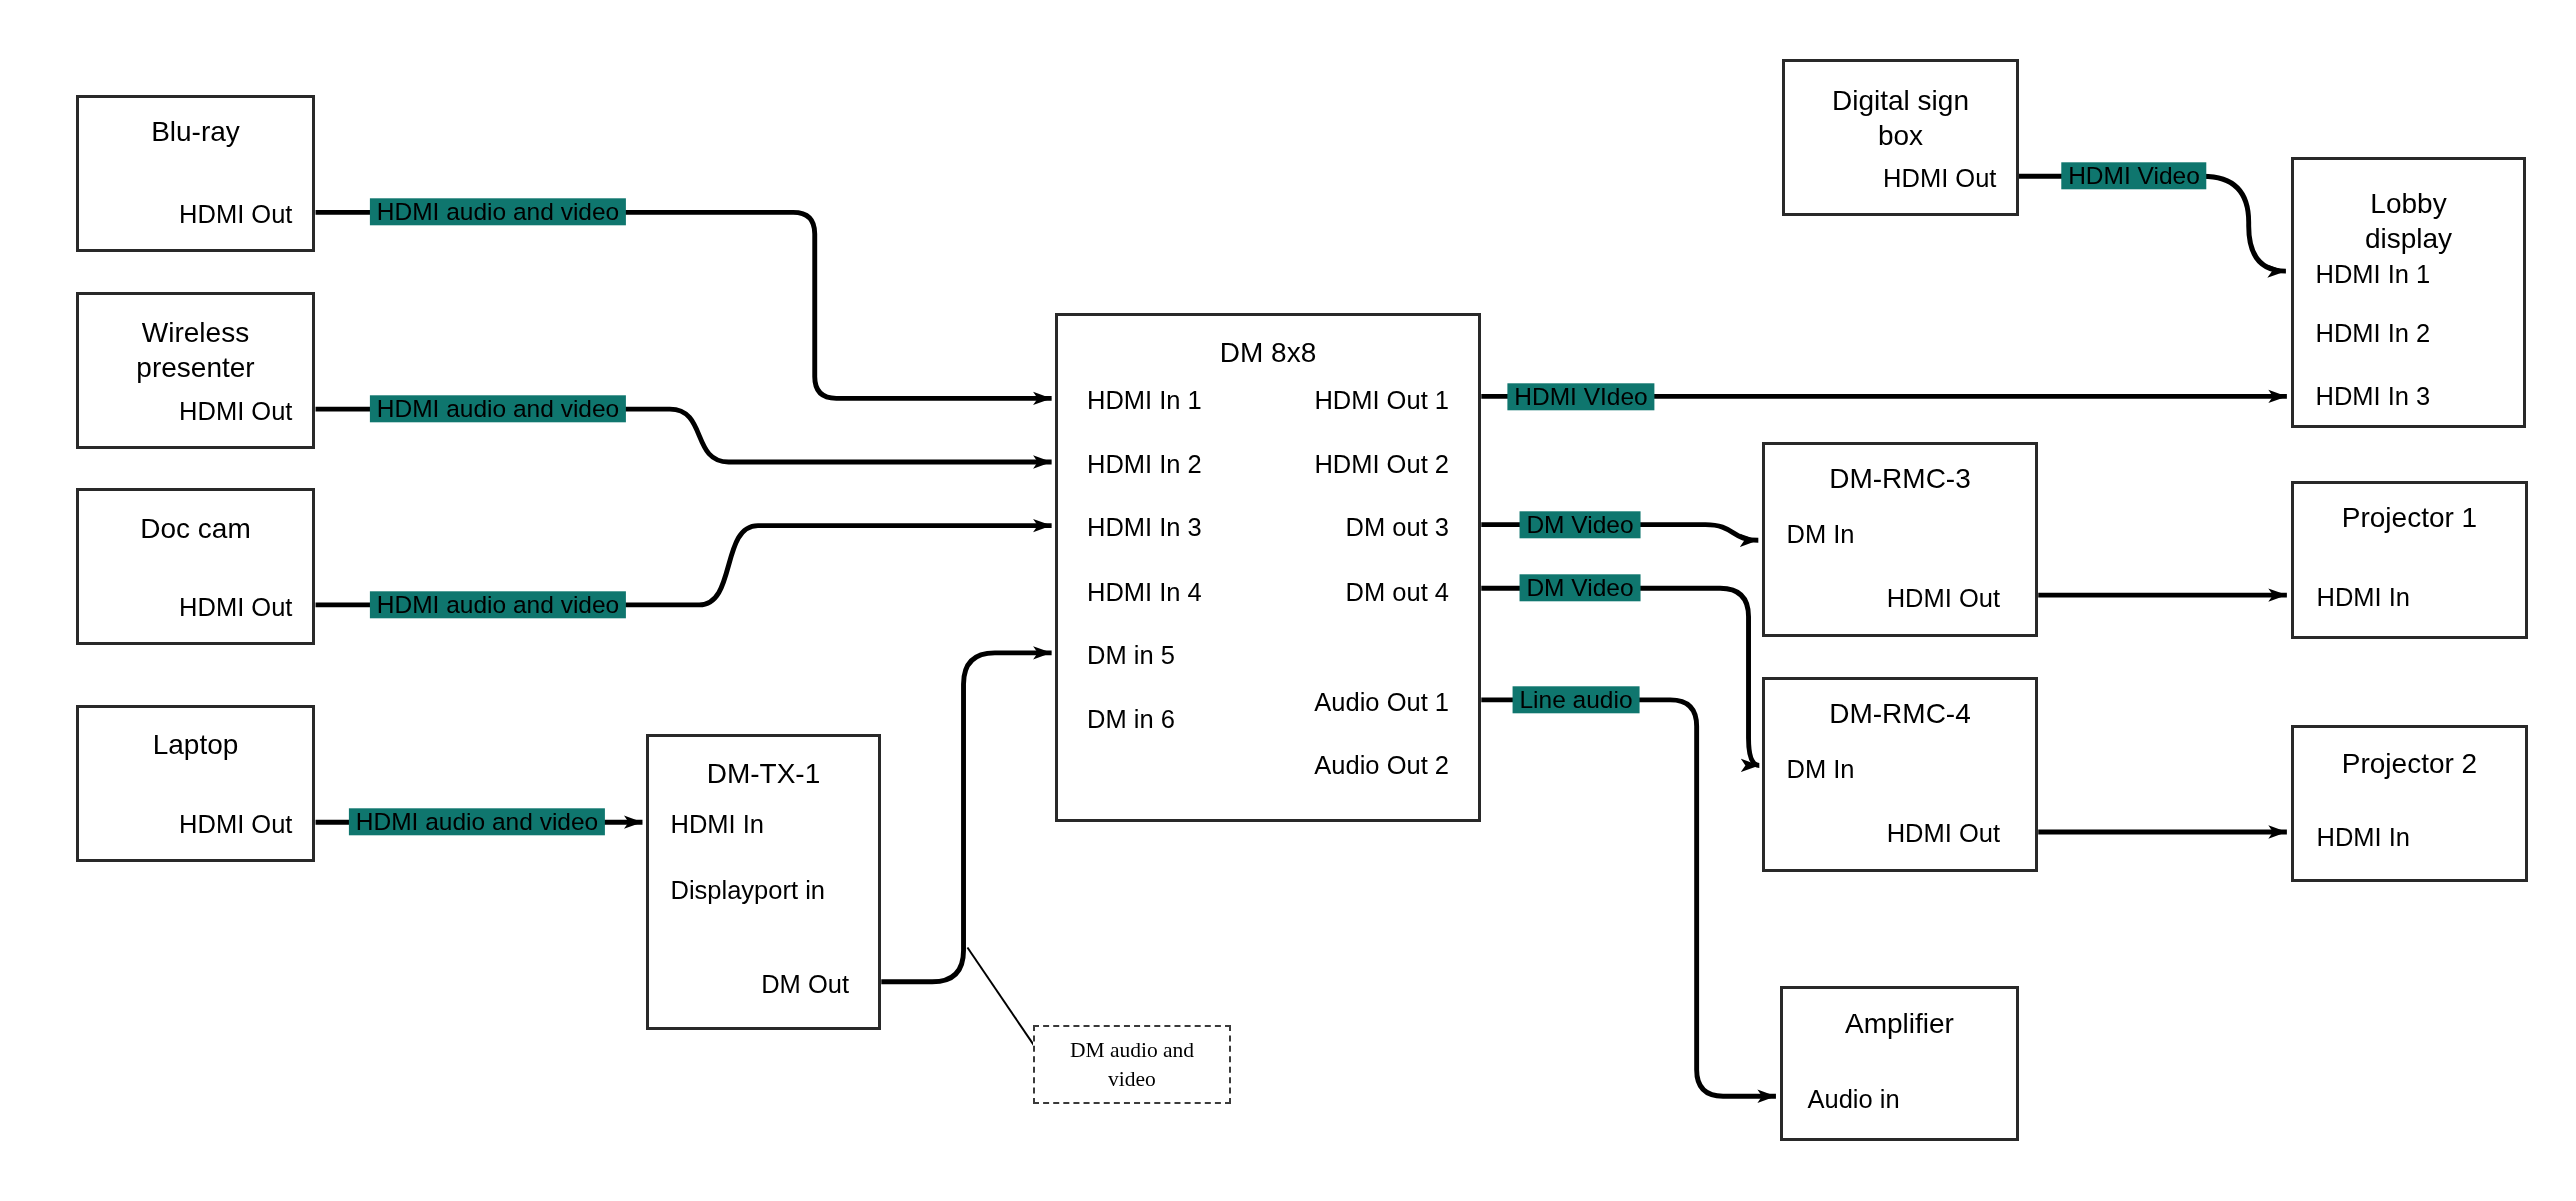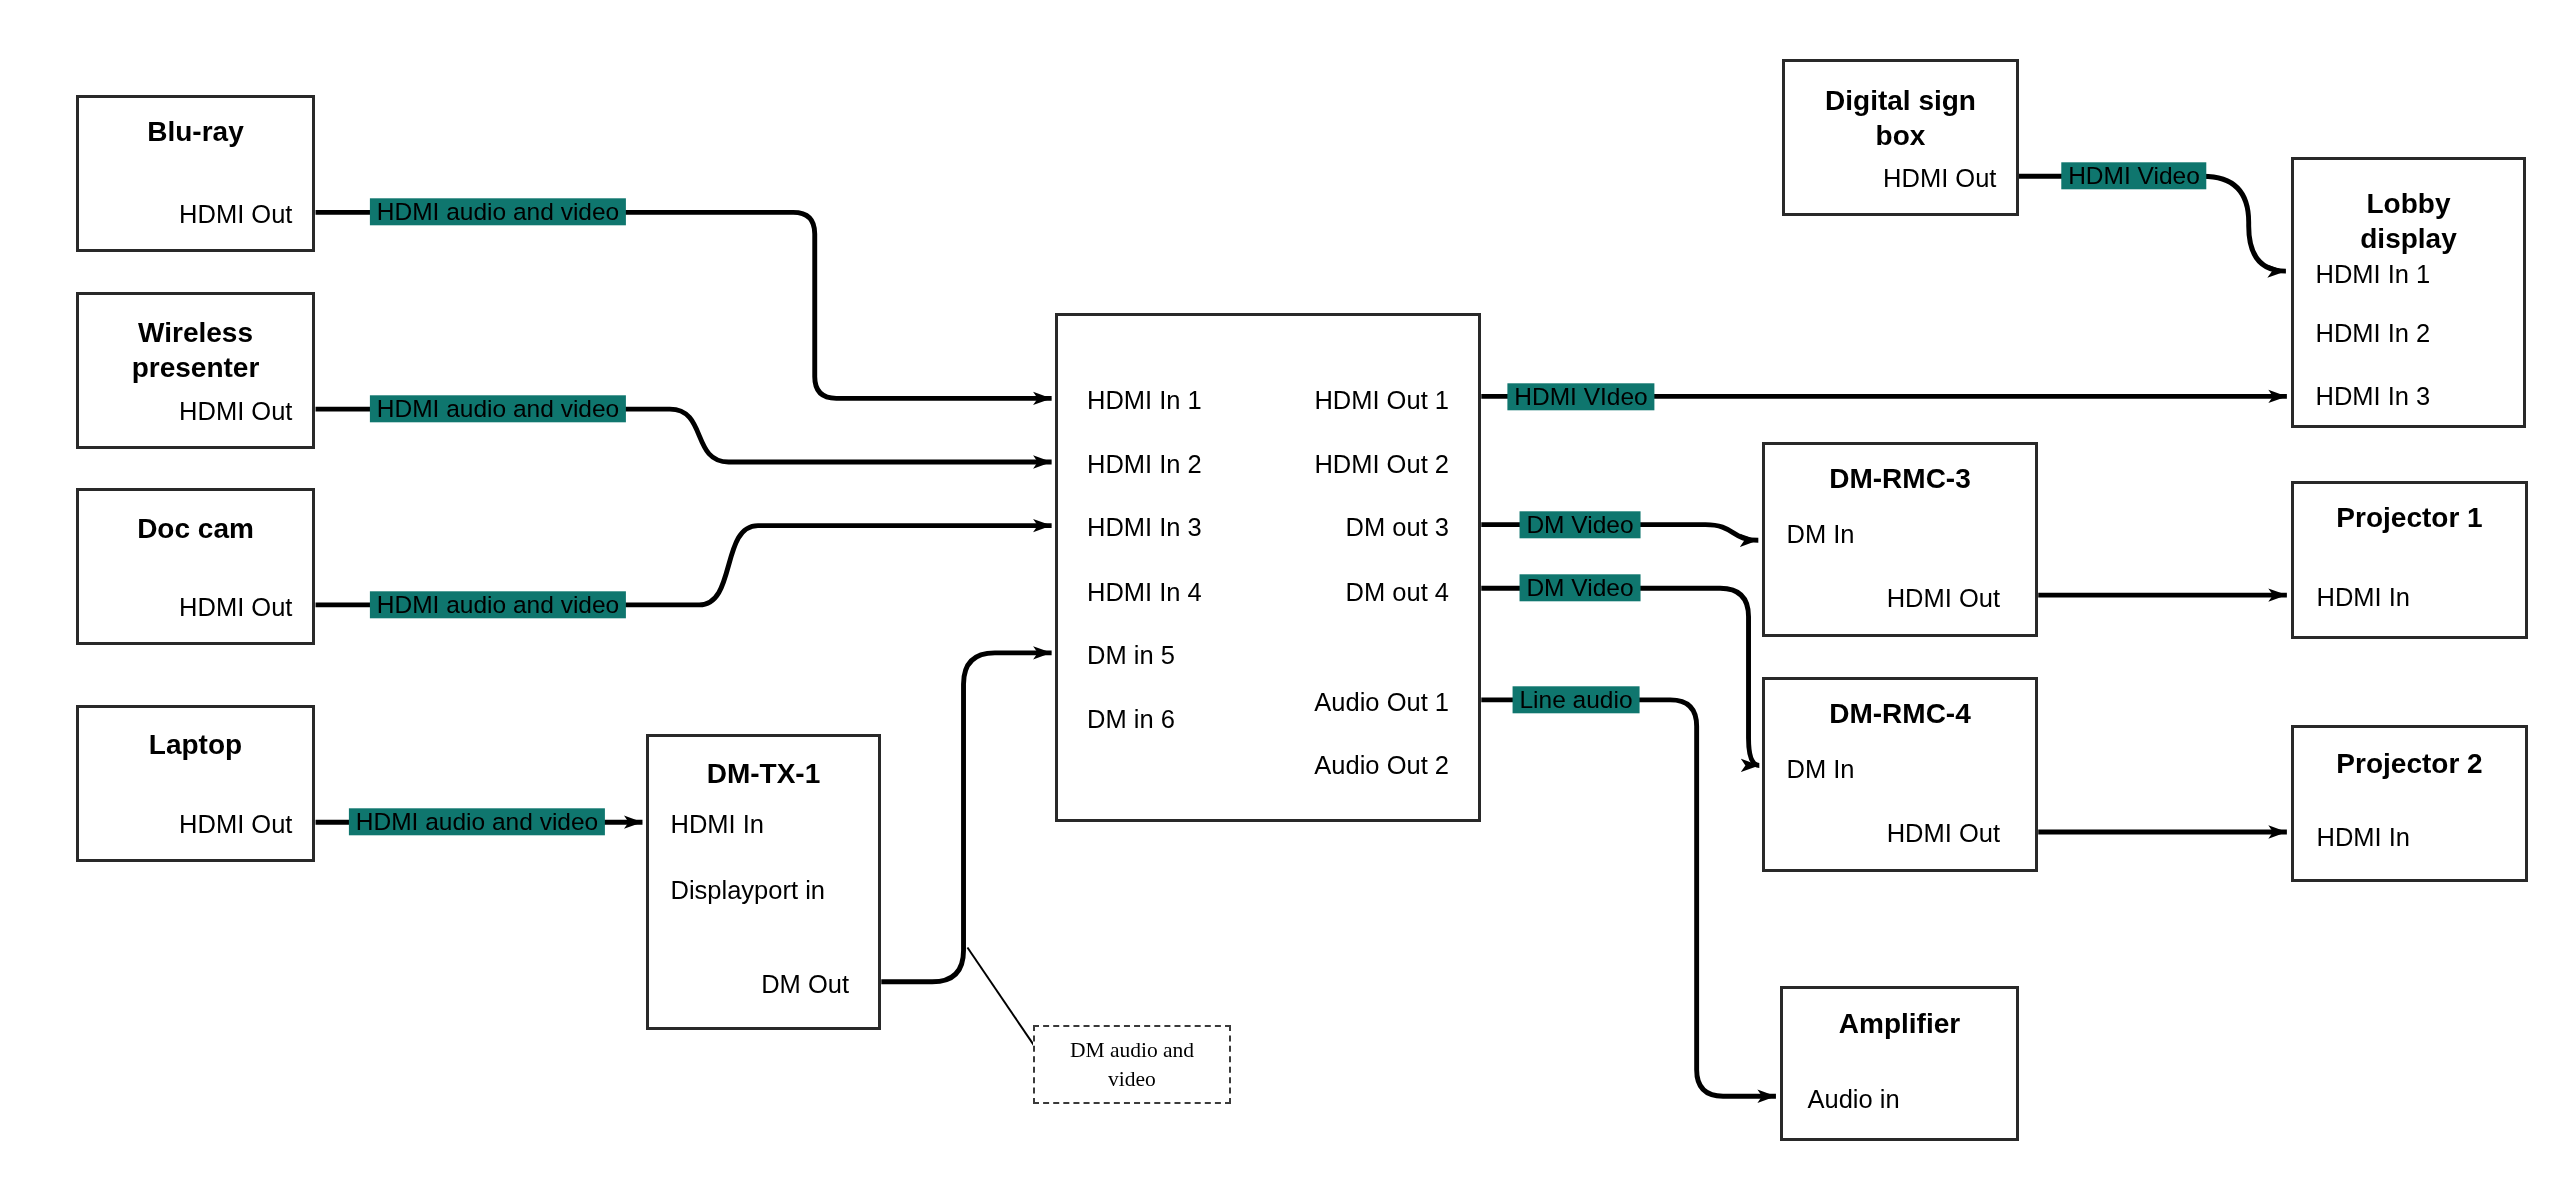--- a/index.html
+++ b/index.html
@@ -14,21 +14,21 @@
   #wires{position:absolute;left:0;top:0;width:2576px;height:1201px;}
   .node{
     position:absolute;
     box-sizing:border-box;
     border:3.4px solid #292929;
     background:#ffffff;
   }
   .node .title{
     position:absolute;left:0;right:0;
     text-align:center;
-    font-weight:bold;
+    font-weight:normal;
     font-size:28px;line-height:35px;
     white-space:pre-line;
   }
   .port{
     position:absolute;
     font-size:25.5px;line-height:25.5px;
     transform:translateY(-50%);
     white-space:nowrap;
   }
   .port.left{text-align:left;}
@@ -105,20 +105,21 @@
   </div>
 
   <div class="node" style="left:646px;top:734px;width:235px;height:296px">
     <div class="title" style="top:18.6px">DM-TX-1</div>
     <div class="port left" style="top:88px;left:21.5px">HDMI In</div>
     <div class="port left" style="top:154px;left:21.5px">Displayport in</div>
     <div class="port right" style="top:248px;right:29px">DM Out</div>
   </div>
 
   <div class="node" style="left:1055px;top:313px;width:426px;height:509px">
+    <div class="title" style="top:18.6px">DM 8x8</div>
     <div class="port left" style="top:85px;left:29px">HDMI In 1</div>
     <div class="port left" style="top:149px;left:29px">HDMI In 2</div>
     <div class="port left" style="top:212px;left:29px">HDMI In 3</div>
     <div class="port left" style="top:277px;left:29px">HDMI In 4</div>
     <div class="port left" style="top:340px;left:29px">DM in 5</div>
     <div class="port left" style="top:404px;left:29px">DM in 6</div>
     <div class="port right" style="top:85px;right:29px">HDMI Out 1</div>
     <div class="port right" style="top:149px;right:29px">HDMI Out 2</div>
     <div class="port right" style="top:212px;right:29px">DM out 3</div>
     <div class="port right" style="top:277px;right:29px">DM out 4</div>

